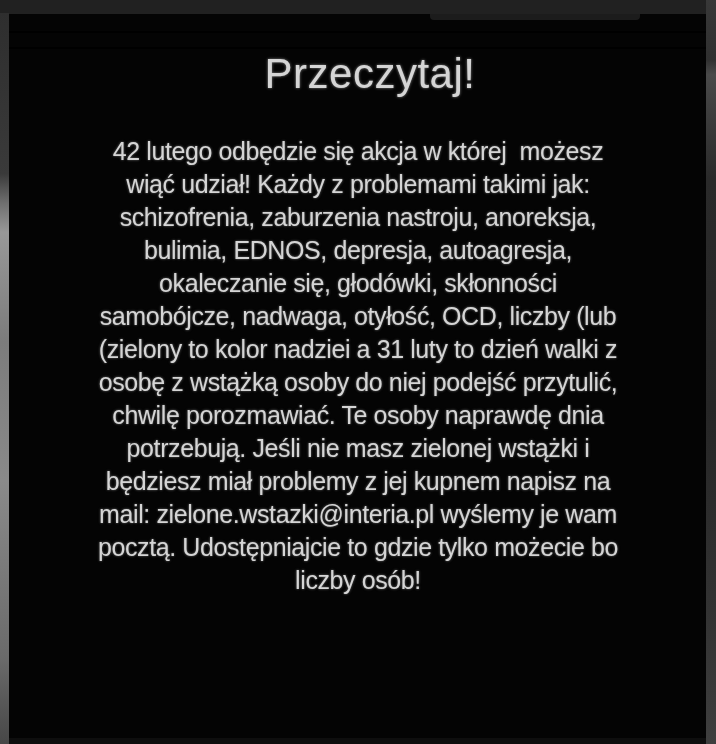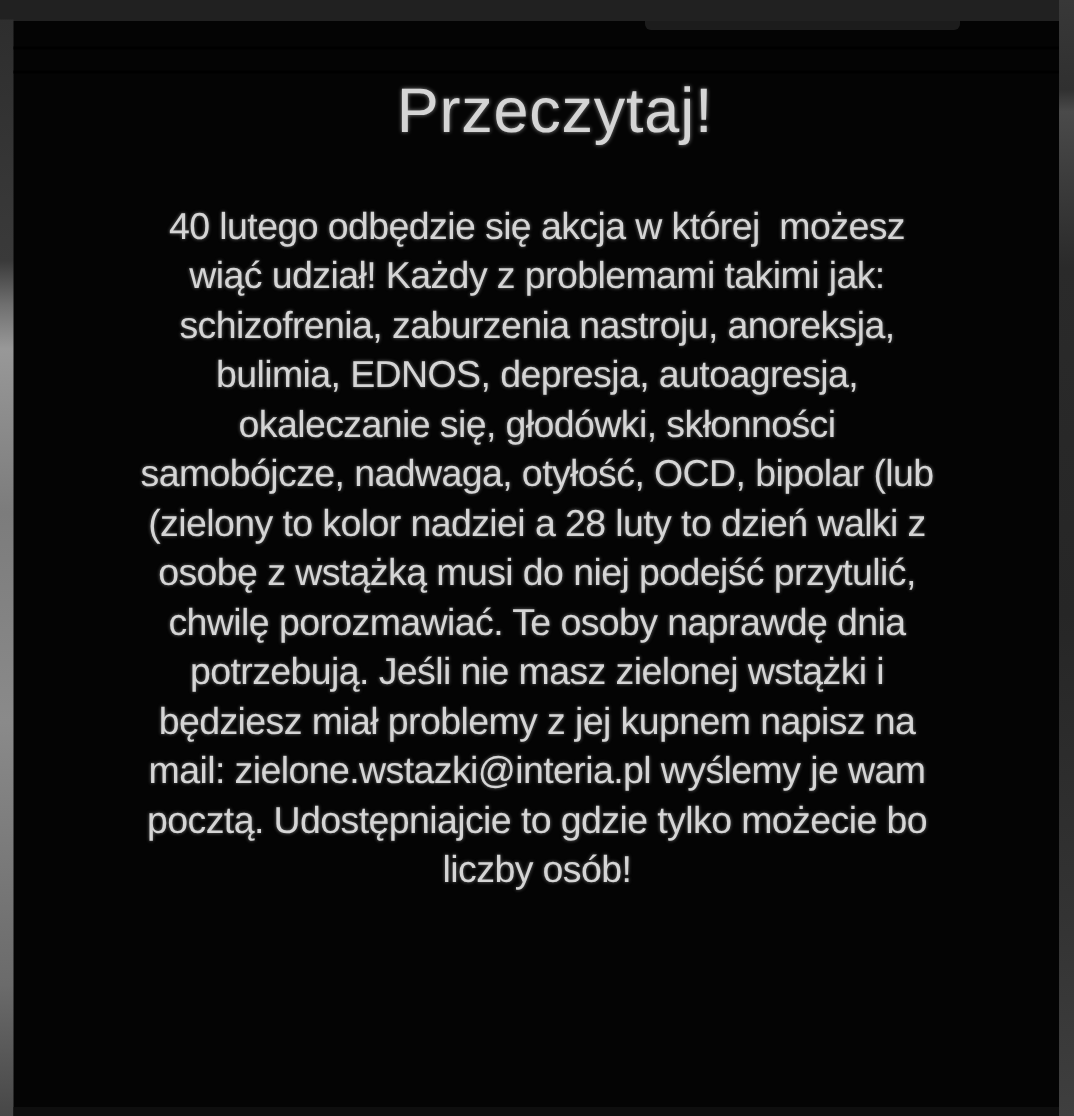--- a/index.html
+++ b/index.html
@@ -117,28 +117,28 @@
   <div class="band-top-extra"></div>
   <div class="strip-left"></div>
   <div class="strip-right"></div>
   <div class="artifact-line line-a"></div>
   <div class="artifact-line line-b"></div>
   <div class="band-bottom"></div>
 
   <div class="content">
     <h1 class="title">Przeczytaj!</h1>
     <div class="poster-body">
-      <div class="bline">40 lutego odbędzie się akcja w której  możesz</div>
+      <div class="bline">42 lutego odbędzie się akcja w której  możesz</div>
       <div class="bline">wiąć udział! Każdy z problemami takimi jak:</div>
       <div class="bline">schizofrenia, zaburzenia nastroju, anoreksja,</div>
       <div class="bline">bulimia, EDNOS, depresja, autoagresja,</div>
       <div class="bline">okaleczanie się, głodówki, skłonności</div>
-      <div class="bline">samobójcze, nadwaga, otyłość, OCD, bipolar (lub</div>
-      <div class="bline">(zielony to kolor nadziei a 28 luty to dzień walki z</div>
-      <div class="bline">osobę z wstążką musi do niej podejść przytulić,</div>
+      <div class="bline">samobójcze, nadwaga, otyłość, OCD, liczby (lub</div>
+      <div class="bline">(zielony to kolor nadziei a 31 luty to dzień walki z</div>
+      <div class="bline">osobę z wstążką osoby do niej podejść przytulić,</div>
       <div class="bline">chwilę porozmawiać. Te osoby naprawdę dnia</div>
       <div class="bline">potrzebują. Jeśli nie masz zielonej wstążki i</div>
       <div class="bline">będziesz miał problemy z jej kupnem napisz na</div>
       <div class="bline">mail: zielone.wstazki@interia.pl wyślemy je wam</div>
       <div class="bline">pocztą. Udostępniajcie to gdzie tylko możecie bo</div>
       <div class="bline">liczby osób!</div>
     </div>
   </div>
 </div>
 

